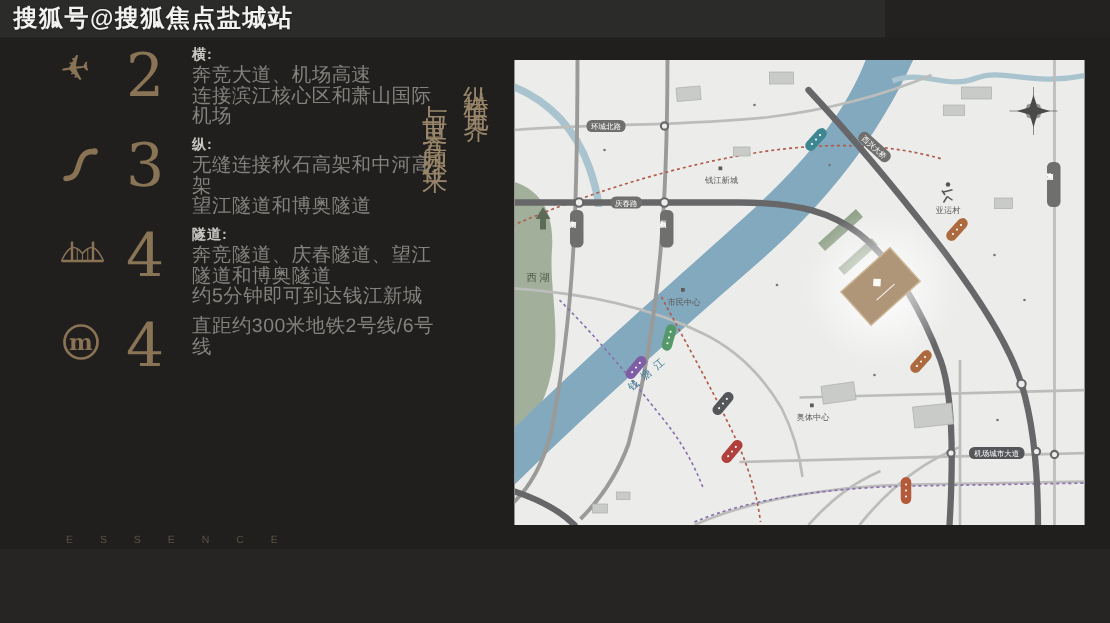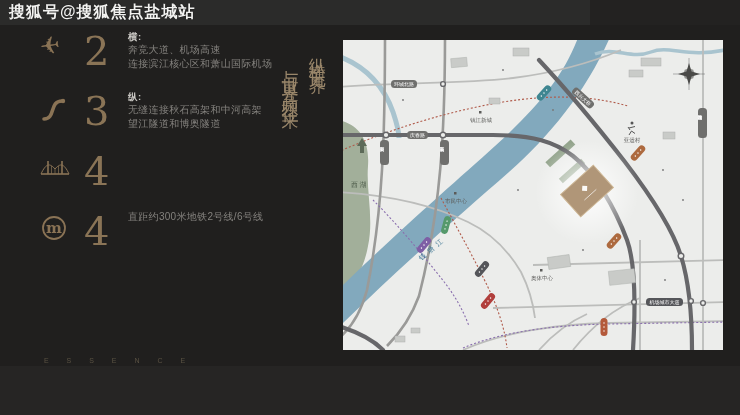--- a/index.html
+++ b/index.html
@@ -14,21 +14,21 @@
 
   
   .t-list { position:absolute; left:40px; top:27px; width:250px; }
   .t-row { display:flex; height:60px; align-items:flex-start; }
   .t-icon { width:44px; color:#8a7355; padding-top:7px; }
   .t-icon svg { display:block; }
   .plane { display:inline-block; font-size:24px; color:#8a7355; transform:scaleX(-1) rotate(8deg); line-height:1; font-family:"DejaVu Sans",sans-serif; }
   .t-num { width:44px; font-family:"DejaVu Serif","Liberation Serif",serif; font-weight:300; font-size:40px; line-height:1; color:#8a7456; padding-top:4px; text-align:left; }
   .t-text { flex:1; padding-top:3px; }
   .t-head { color:#c9c7c3; font-size:9.5px; font-weight:bold; line-height:13px; letter-spacing:.5px; }
-  .t-line { color:#84827e; font-size:10px; line-height:13.5px; letter-spacing:.3px; }
+  .t-line { color:#84827e; font-size:13px; line-height:13.5px; letter-spacing:.3px; }
 
   
   .v-title { position:absolute; left:279px; top:44px; height:250px; writing-mode:vertical-rl; color:#99866a; font-size:17px; letter-spacing:7px; line-height:1; }
   .v-col { line-height:1.2; }
   .v-col2 { padding-top:13px; margin-right:7px; }
 
   
   .map { position:absolute; left:343px; top:40px; width:380px; height:310px; background:#ecedeb; overflow:hidden; }
   .map svg { display:block; }
   .vtext { writing-mode:vertical-rl; text-orientation:upright; }
@@ -75,20 +75,26 @@
   <div class="t-row">
     <div class="t-icon">
       <svg width="30" height="26" viewBox="0 0 30 26">
         <path d="M1 20 H29" stroke="#8a7355" stroke-width="1.6"></path>
         <path d="M8 7 V20 M22 7 V20" stroke="#8a7355" stroke-width="1.6"></path>
         <path d="M1 20 C6 9 10 9 15 15 C20 9 24 9 29 20" stroke="#8a7355" stroke-width="1" fill="none"></path>
         <path d="M11.5 12 V20 M15 15 V20 M18.5 12 V20" stroke="#8a7355" stroke-width="0.7"></path>
       </svg>
     </div>
     <div class="t-num">4</div>
+    <div class="t-text">
+      <div class="t-head">隧道:</div>
+      <div class="t-line">奔竞隧道、庆春隧道、望江隧道和博奥隧道</div>
+      <div class="t-line">约5分钟即可到达钱江新城</div>
+      <div class="t-line"></div>
+    </div>
   </div>
 
   <div class="t-row">
     <div class="t-icon">
       <svg width="28" height="28" viewBox="0 0 28 28">
         <circle cx="14" cy="14" r="11" stroke="#8a7355" stroke-width="1.8" fill="none"></circle>
         <text x="14" y="19" text-anchor="middle" font-size="15" font-weight="bold" font-family="DejaVu Serif, serif" fill="#8a7355">m</text>
       </svg>
     </div>
     <div class="t-num">4</div>

